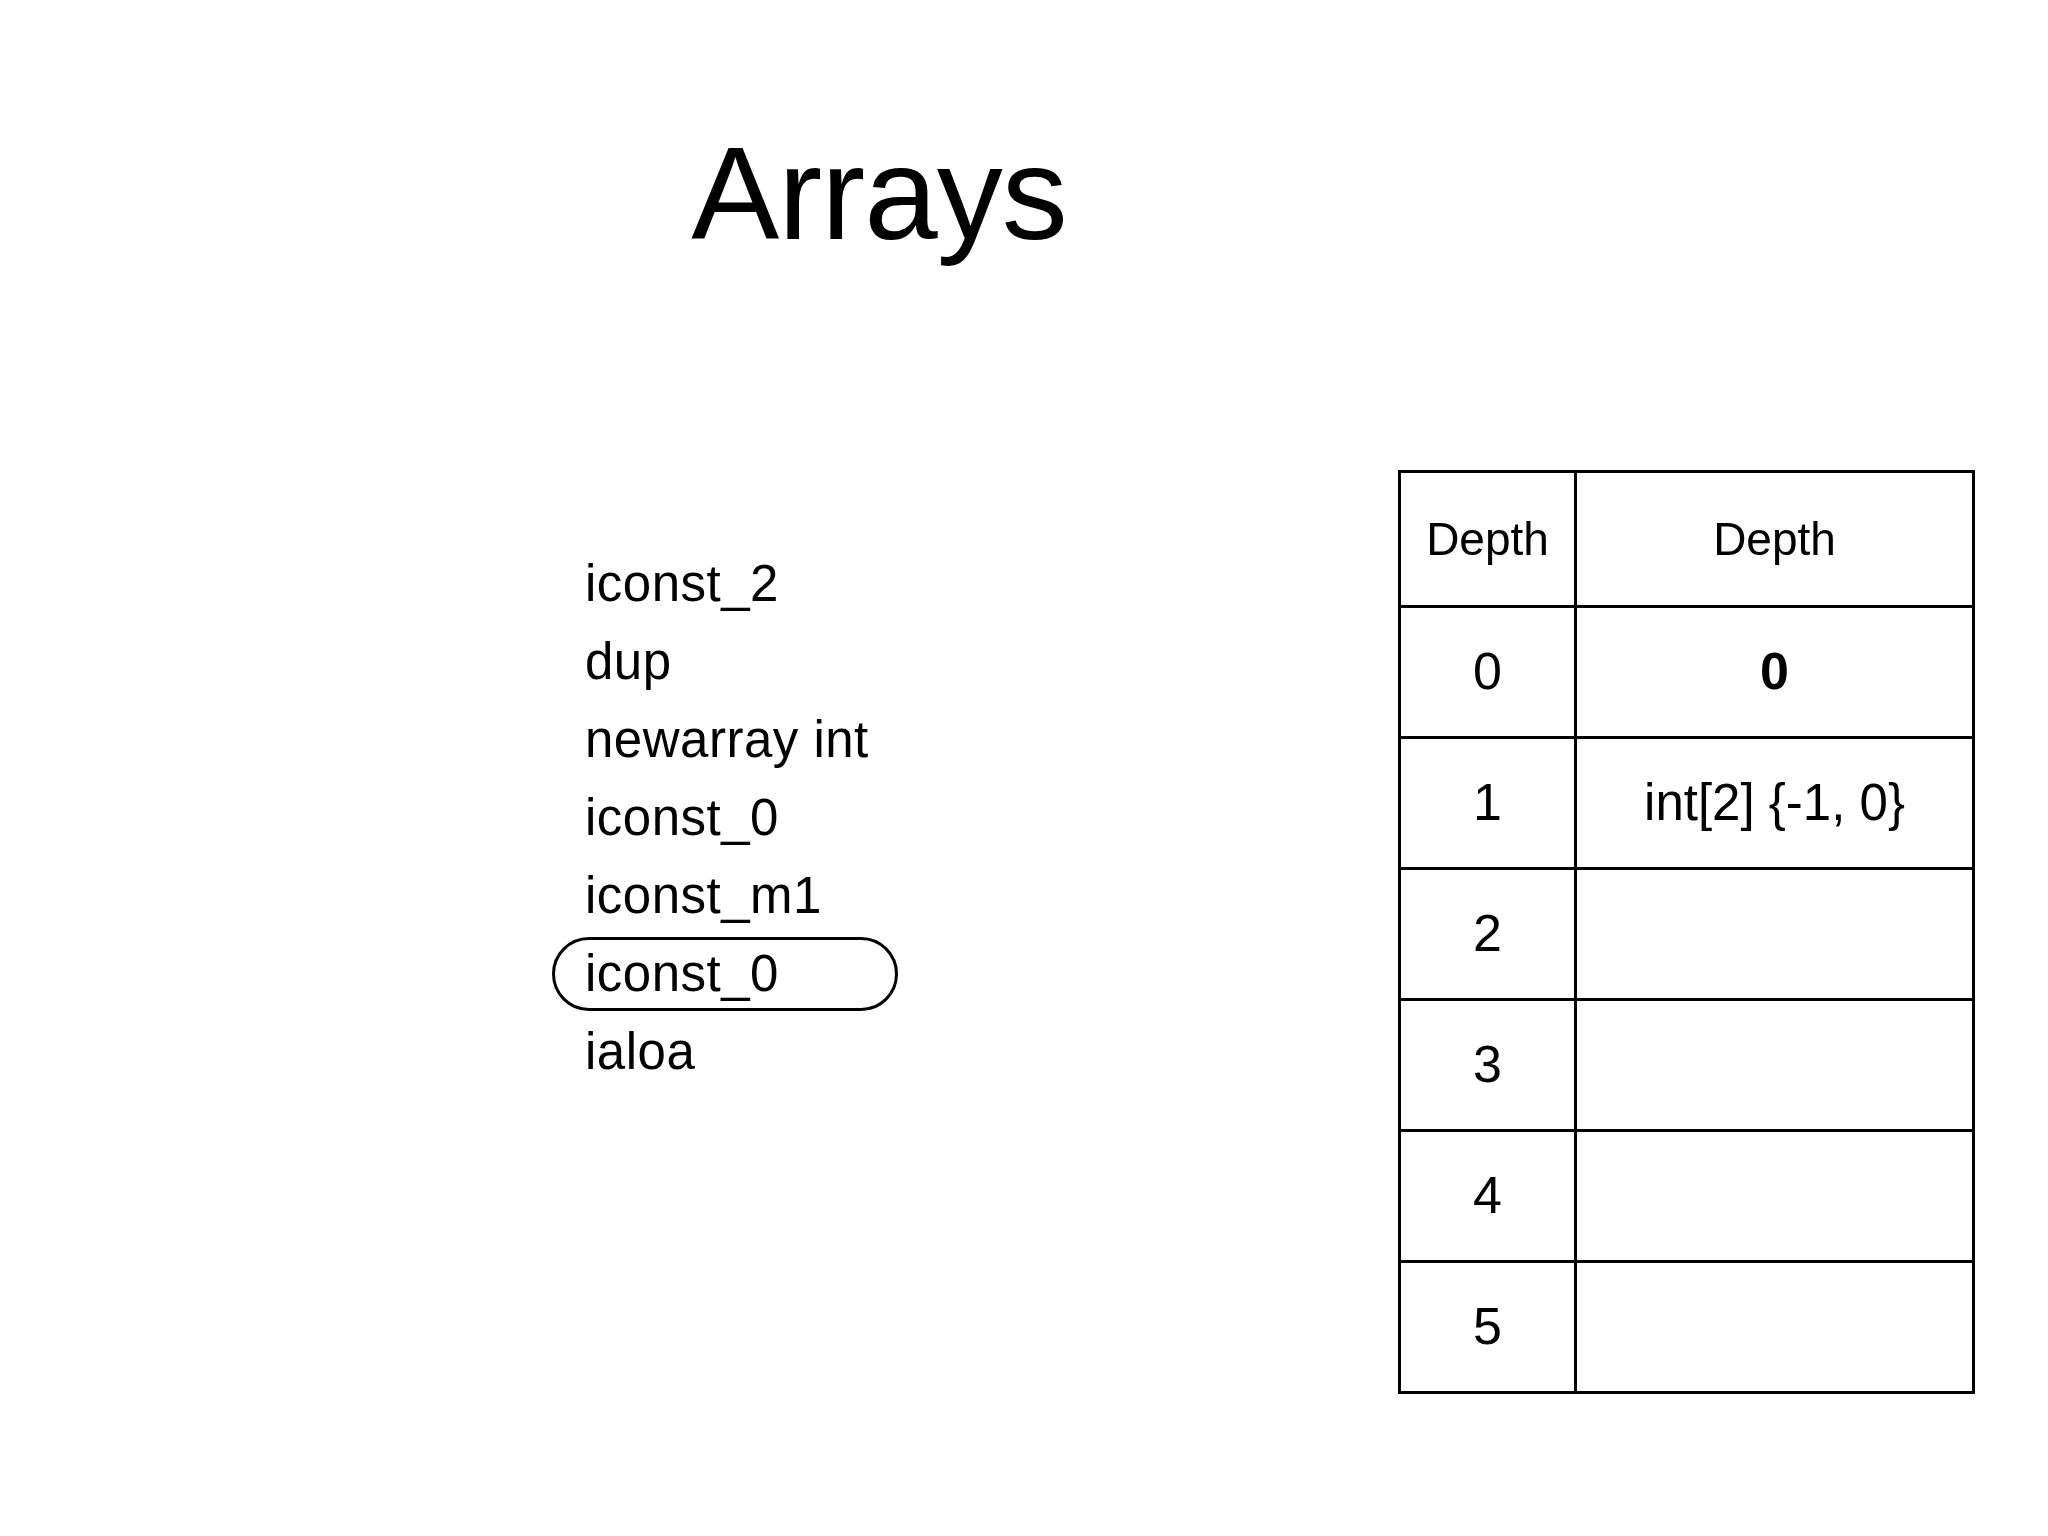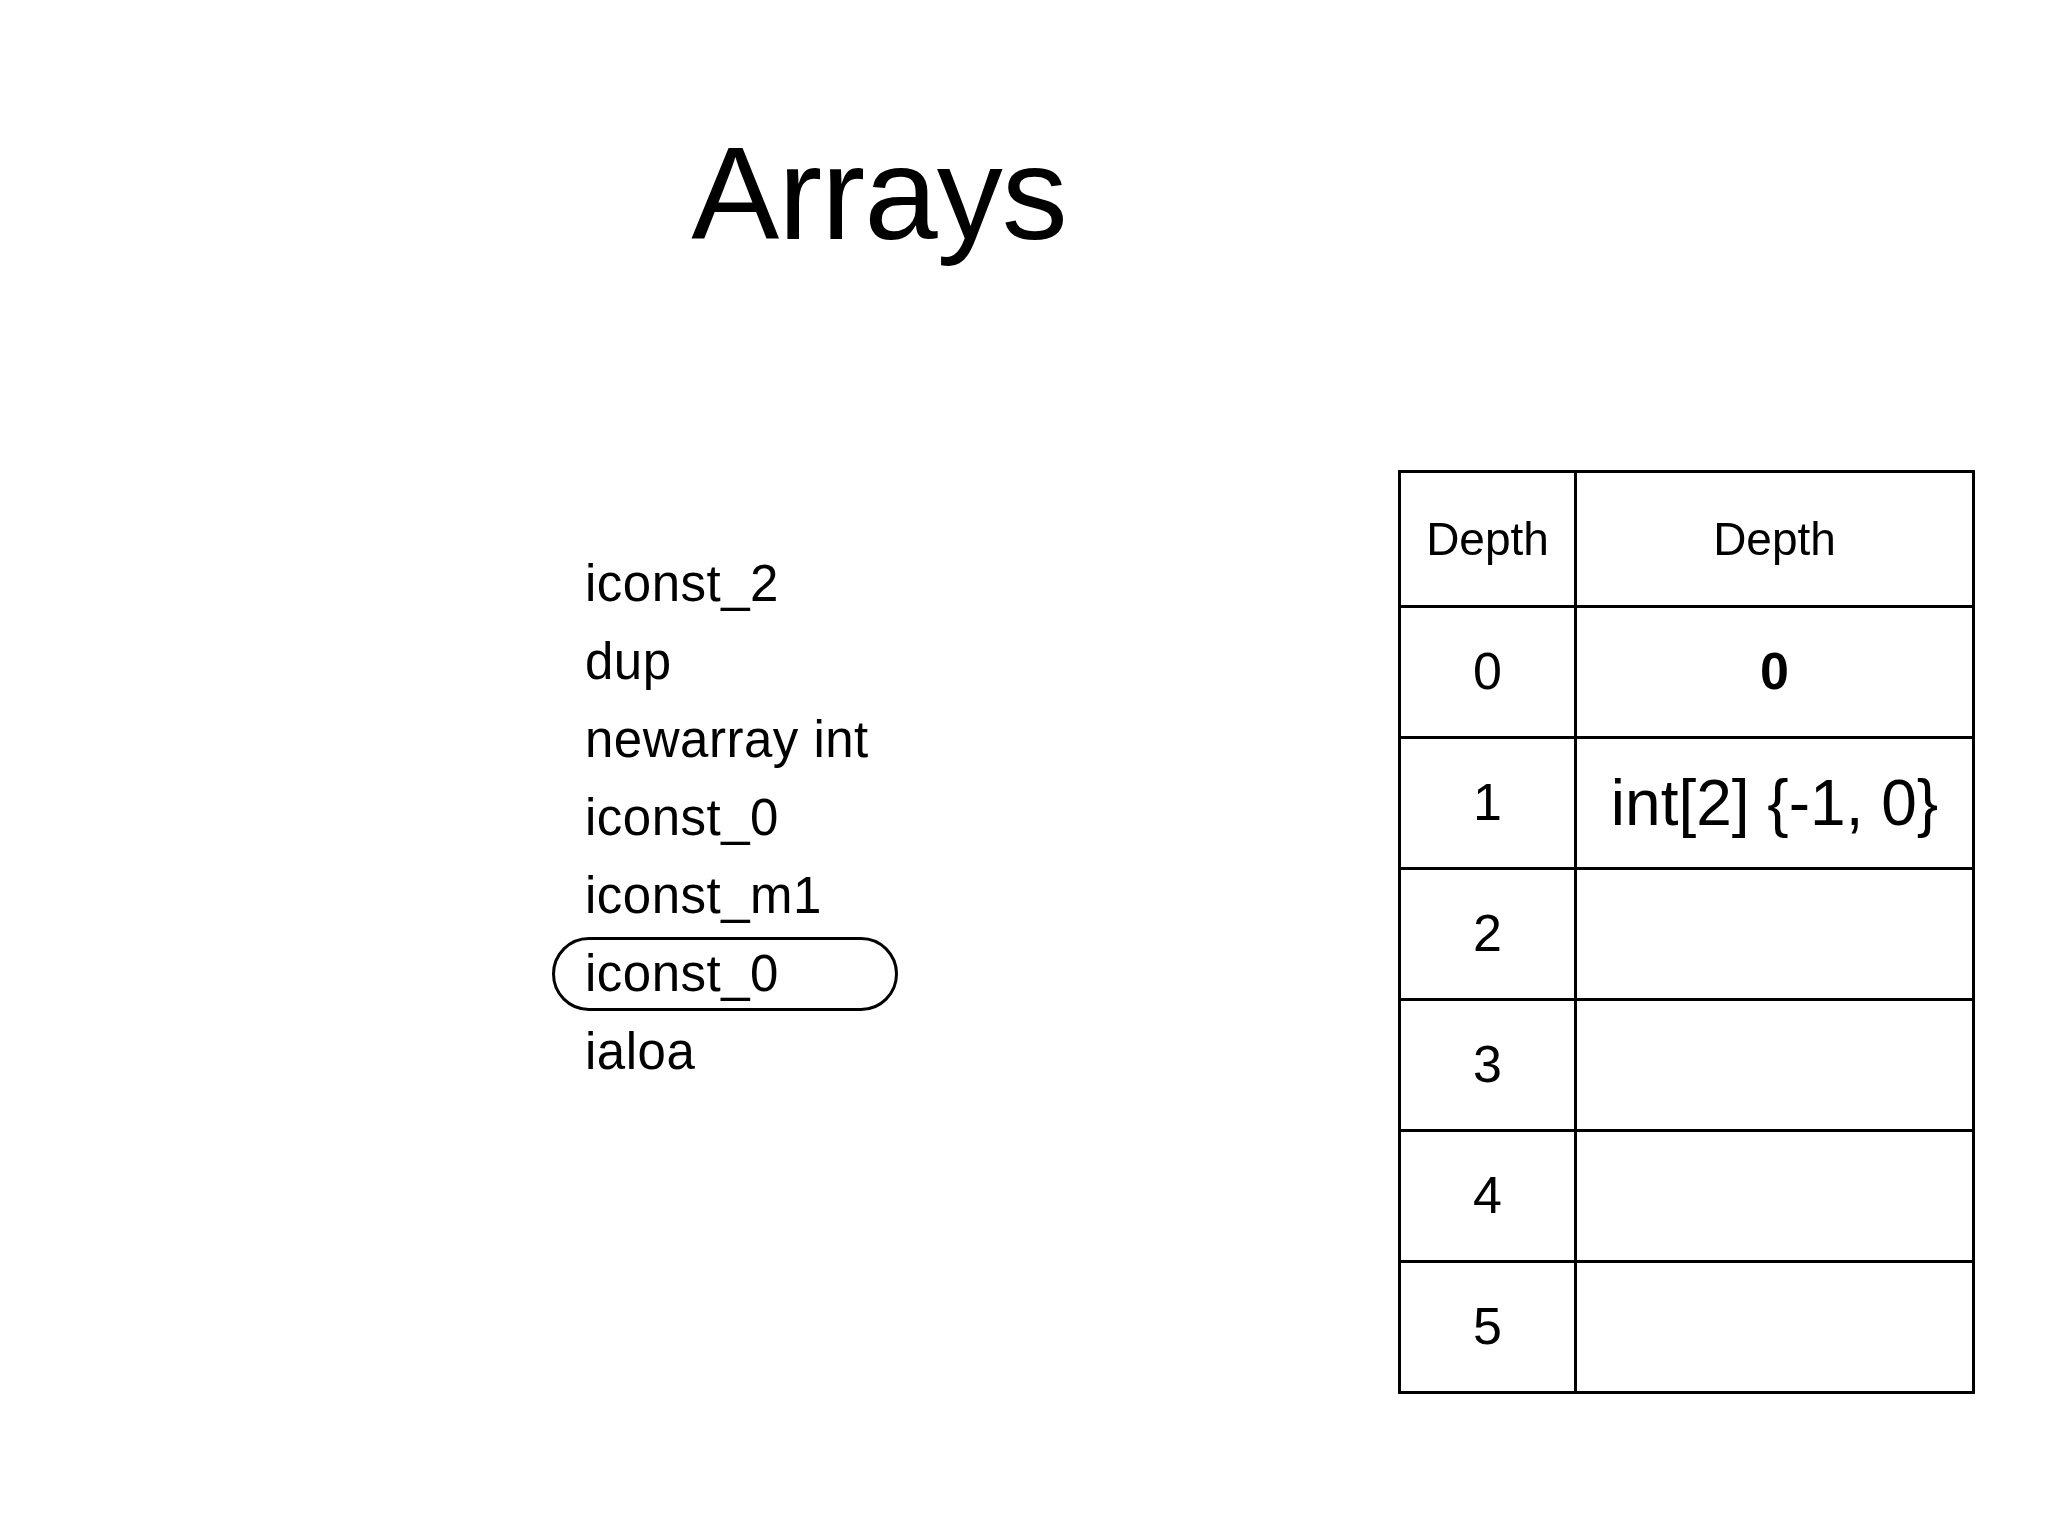--- a/index.html
+++ b/index.html
@@ -116,21 +116,21 @@
     height: 128px;
     font-family: "Liberation Sans", sans-serif;
     font-weight: 400;
     font-size: 52px;
     line-height: 1.1;
   }
   #stack-table tbody td.depth-cell {
     font-size: 52px;
   }
   #stack-table tbody td.value-cell {
-    font-size: 64px;
+    font-size: 51px;
     white-space: nowrap;
   }
   #stack-table tbody td.value-cell.bold {
     font-weight: 700;
     font-size: 52px;
   }
 </style>
 </head>
 <body>
 

